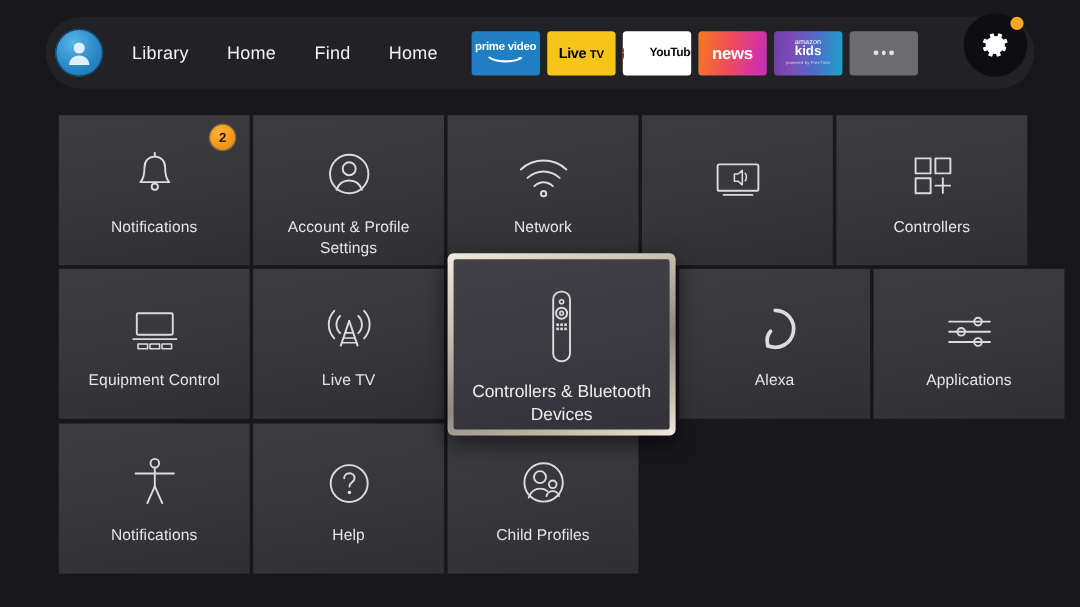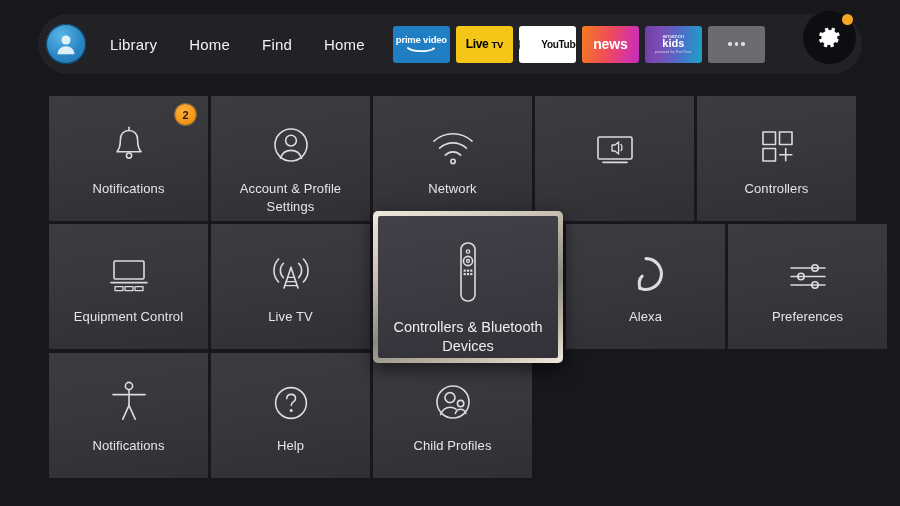--- a/index.html
+++ b/index.html
@@ -322,21 +322,21 @@
         <div class="ic">
           <svg class="ico" width="46" height="34" viewBox="0 0 46 34">
             <line class="stroke" x1="6" y1="8" x2="40" y2="8"></line>
             <line class="stroke" x1="6" y1="16.5" x2="40" y2="16.5"></line>
             <line class="stroke" x1="6" y1="25" x2="40" y2="25"></line>
             <circle class="stroke" cx="30" cy="8" r="3.2" fill="#37373c"></circle>
             <circle class="stroke" cx="16" cy="16.5" r="3.2" fill="#37373c"></circle>
             <circle class="stroke" cx="30" cy="25" r="3.2" fill="#37373c"></circle>
           </svg>
         </div>
-        <div class="lbl">Preferences</div>
+        <div class="lbl">Applications</div>
       </div>
     </div>
 
     <div class="row">
 
 
       <div class="tile">
         <div class="ic">
           <svg class="ico" width="42" height="44" viewBox="0 0 42 44">
             <circle class="stroke" cx="21" cy="7" r="3.6"></circle>

